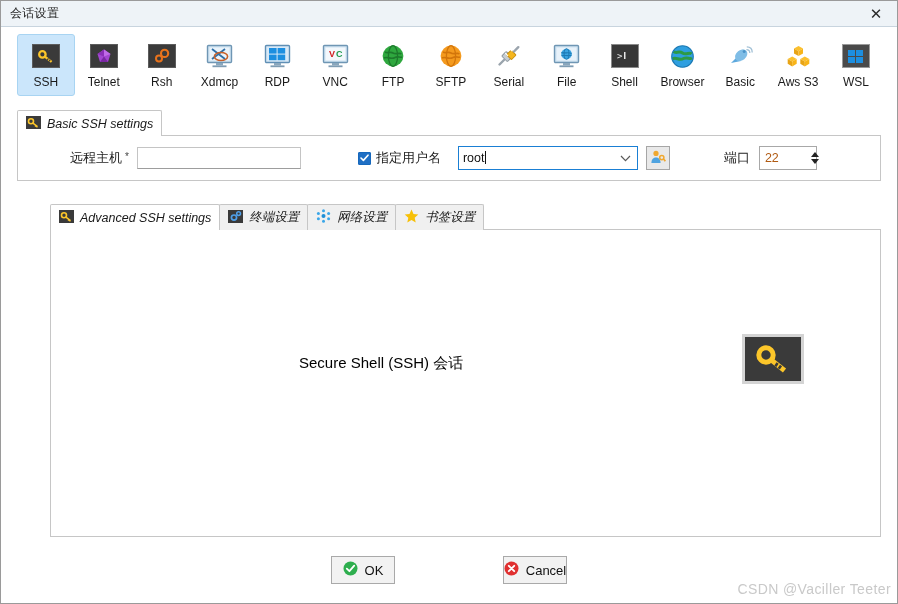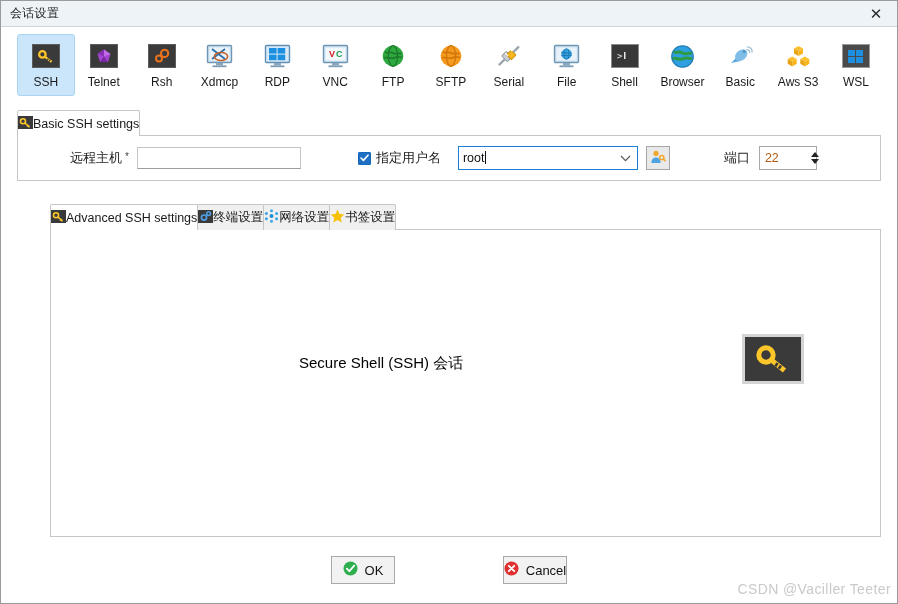--- a/index.html
+++ b/index.html
@@ -121,32 +121,34 @@
   .tabstrip {
     display: flex;
     align-items: flex-end;
     height: 27px;
     position: relative;
     z-index: 2;
   }
   .tab {
     display: flex;
     align-items: center;
+    gap: 6px;
     height: 26px;
-    padding: 0 0;
+    padding: 0 8px;
     box-sizing: border-box;
     border: 1px solid #c6c6c6;
     border-bottom: none;
     background: #f0f0f0;
     font-size: 12.5px;
     color: #1a1a1a;
     cursor: pointer;
     border-radius: 2px 2px 0 0;
     margin-right: -1px;
     white-space: nowrap;
+    font-style: italic;
   }
   .tab.active {
     background: #ffffff;
     border-color: #c6c6c6;
     position: relative;
     z-index: 3;
   }
 
   .panel-body {
     border: 1px solid #c6c6c6;

